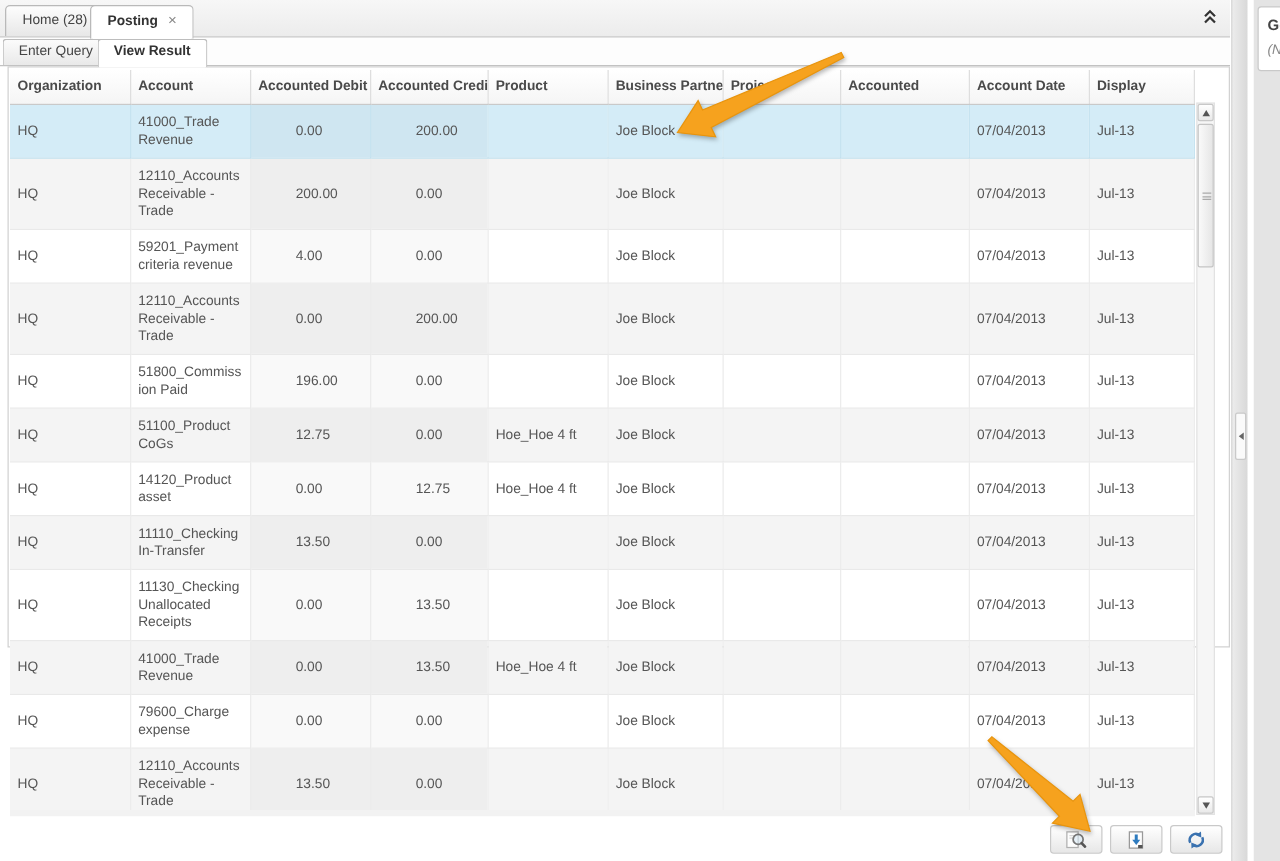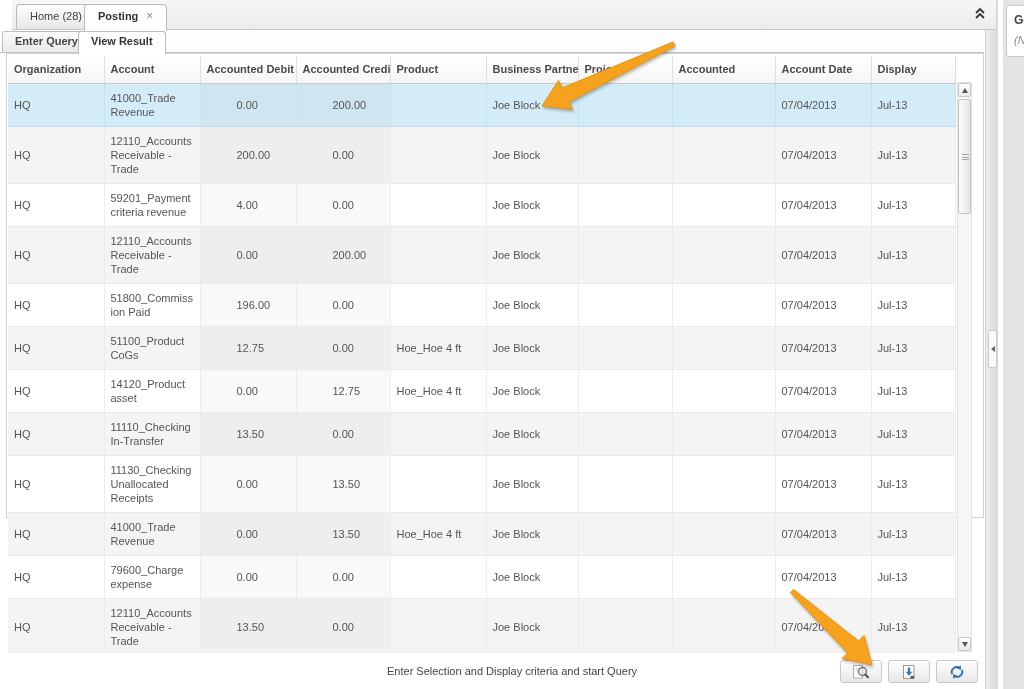--- a/index.html
+++ b/index.html
@@ -1,21 +1,21 @@
 <!DOCTYPE html>
 <html><head>
 <meta charset="utf-8">
 <style>
   * { margin:0; padding:0; box-sizing:border-box; }
   html,body { width:1024px; height:689px; overflow:hidden; background:#fff;
               font-family:"Liberation Sans", sans-serif; font-size:11px; color:#555; position:relative; }
 
   
   .tabbar { position:absolute; left:0; top:0; width:984px; height:30px;
-            background:linear-gradient(#f7f7f7,#ececec); border-bottom:1px solid #c6c6c6; z-index:3;margin-left:12px; }
+            background:linear-gradient(#f7f7f7,#ececec); border-bottom:1px solid #c6c6c6; z-index:3; }
   .wtab { position:absolute; top:4px; height:25px; line-height:23px; padding:0 13px;
           border:1px solid #b9b9b9; border-bottom:none; border-radius:4px 4px 0 0;
           background:linear-gradient(#fdfdfd,#e7e7e7); color:#444; cursor:pointer; }
   .wtab.active { background:#fff; font-weight:bold; color:#333; height:27px; z-index:4; }
   .wtab .close { font-weight:normal; color:#888; margin-left:8px; font-size:12px; }
   .collapse-btn { position:absolute; right:8px; top:5px; width:16px; height:16px; cursor:pointer; }
 
   
   .subtabbar { position:absolute; left:0; top:30px; width:984px; height:23px;
                background:#fdfdfd; border-bottom:1px solid #c2c2c2; z-index:2; }
@@ -88,21 +88,21 @@
   <div class="wtab active" style="left:72px;"><span>Posting</span><span class="close">×</span></div>
   <div class="collapse-btn">
     <svg width="16" height="16" viewBox="0 0 16 16">
       <polyline points="4,8 8,4 12,8" fill="none" stroke="#333" stroke-width="1.8"></polyline>
       <polyline points="4,13 8,9 12,13" fill="none" stroke="#333" stroke-width="1.8"></polyline>
     </svg>
   </div>
 </div>
 
 <div class="subtabbar">
-  <div class="stab" style="left:2px;font-weight:bold;">Enter Query</div>
+  <div class="stab" style="left:2px;">Enter Query</div>
   <div class="stab active" style="left:78px;">View Result</div>
 </div>
 
 <div class="panel">
   <div class="grid-viewport">
     <table>
       <colgroup>
         <col style="width:96px">
           <col style="width:96px">
           <col style="width:96px">
@@ -285,21 +285,20 @@
     <div class="vs-thumb">
         <div class="vs-grip"></div>
       </div>
     <div class="vs-btn vs-down">
         <div class="tri-down"></div>
       </div>
   </div>
 </div>
 
 <div class="statusbar">
-  <div class="status-msg">Enter Selection and Display criteria and start Query</div>
   <div class="sbtn-row">
     <div class="sbtn">
       <svg width="18" height="16" viewBox="0 0 18 16">
         <rect x="1.5" y="1.5" width="9" height="12.5" fill="#fdfdfd" stroke="#b0b0b0"></rect>
         <line x1="3.5" y1="4.5" x2="8" y2="4.5" stroke="#d5d5d5"></line>
         <line x1="3.5" y1="6.5" x2="8" y2="6.5" stroke="#d5d5d5"></line>
         <circle cx="10.5" cy="7.5" r="4" fill="rgba(214,232,244,0.55)" stroke="#777" stroke-width="1.4"></circle>
         <line x1="13.3" y1="10.5" x2="16" y2="13.3" stroke="#555" stroke-width="2.2" stroke-linecap="round"></line>
       </svg>
     </div>

